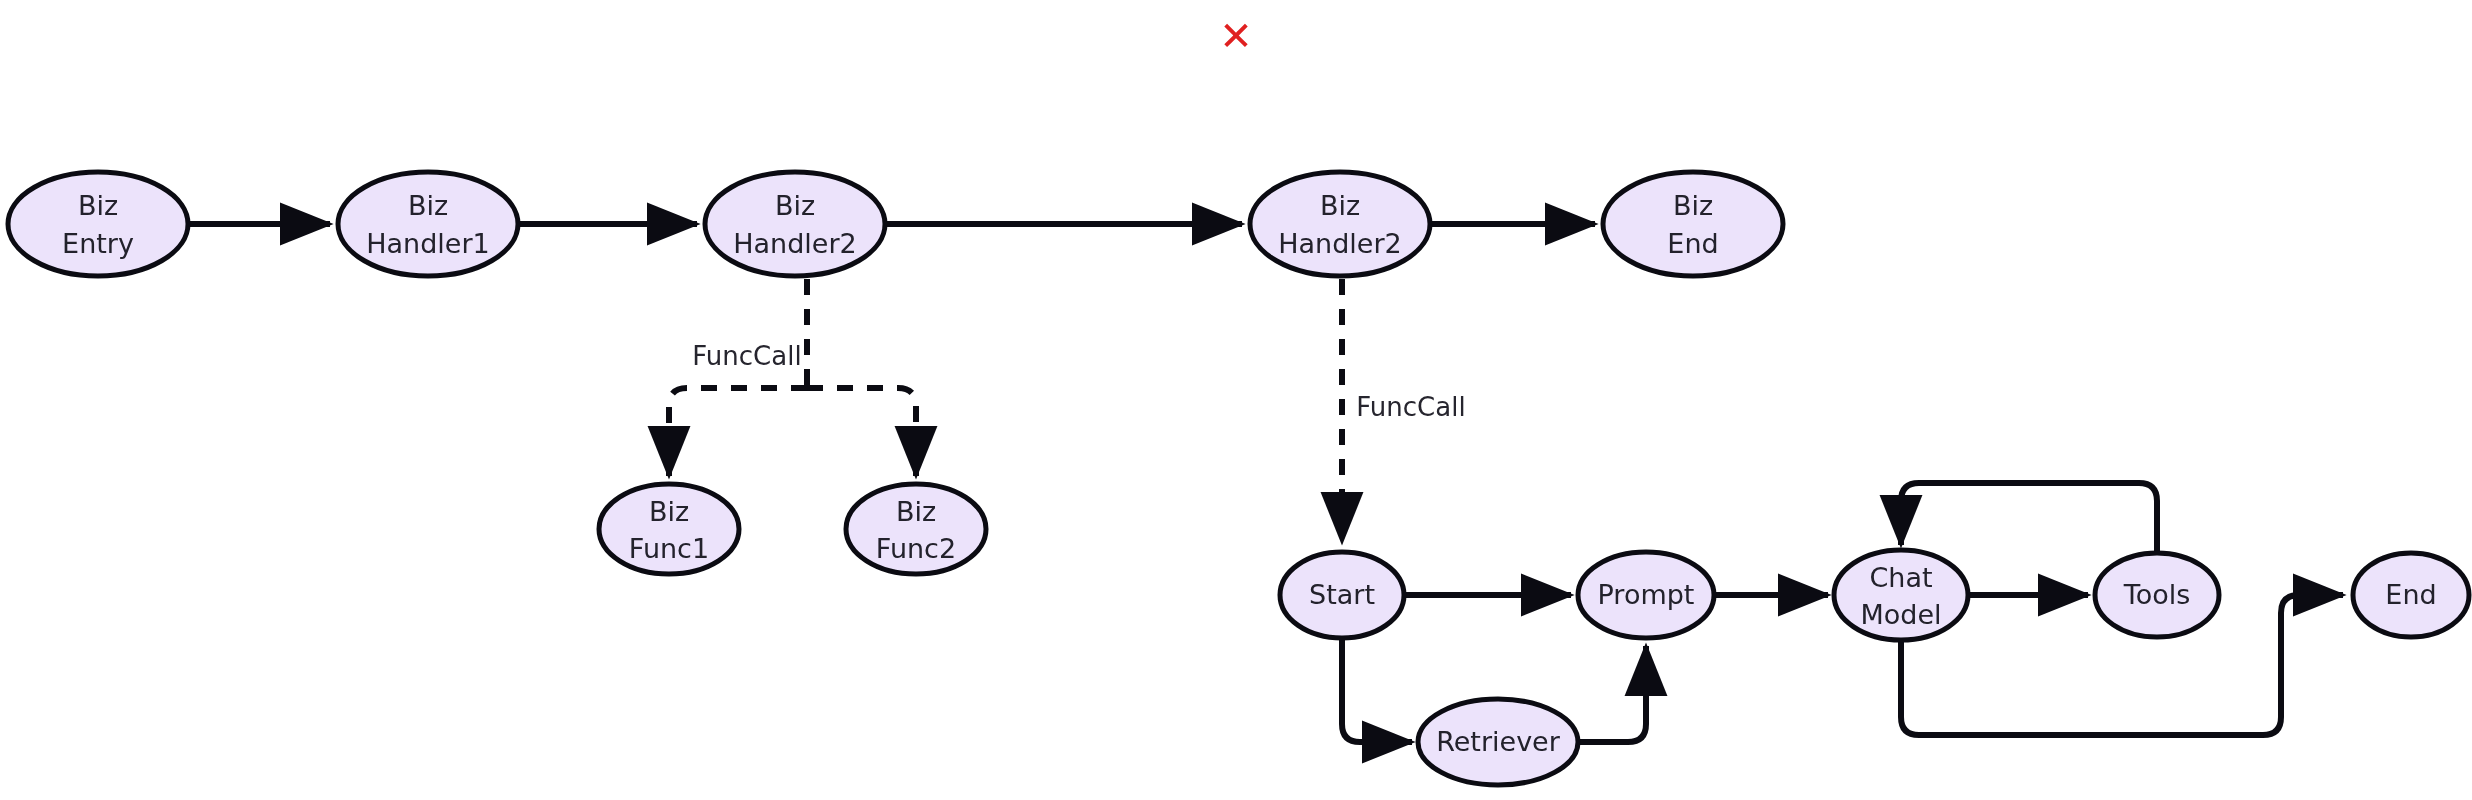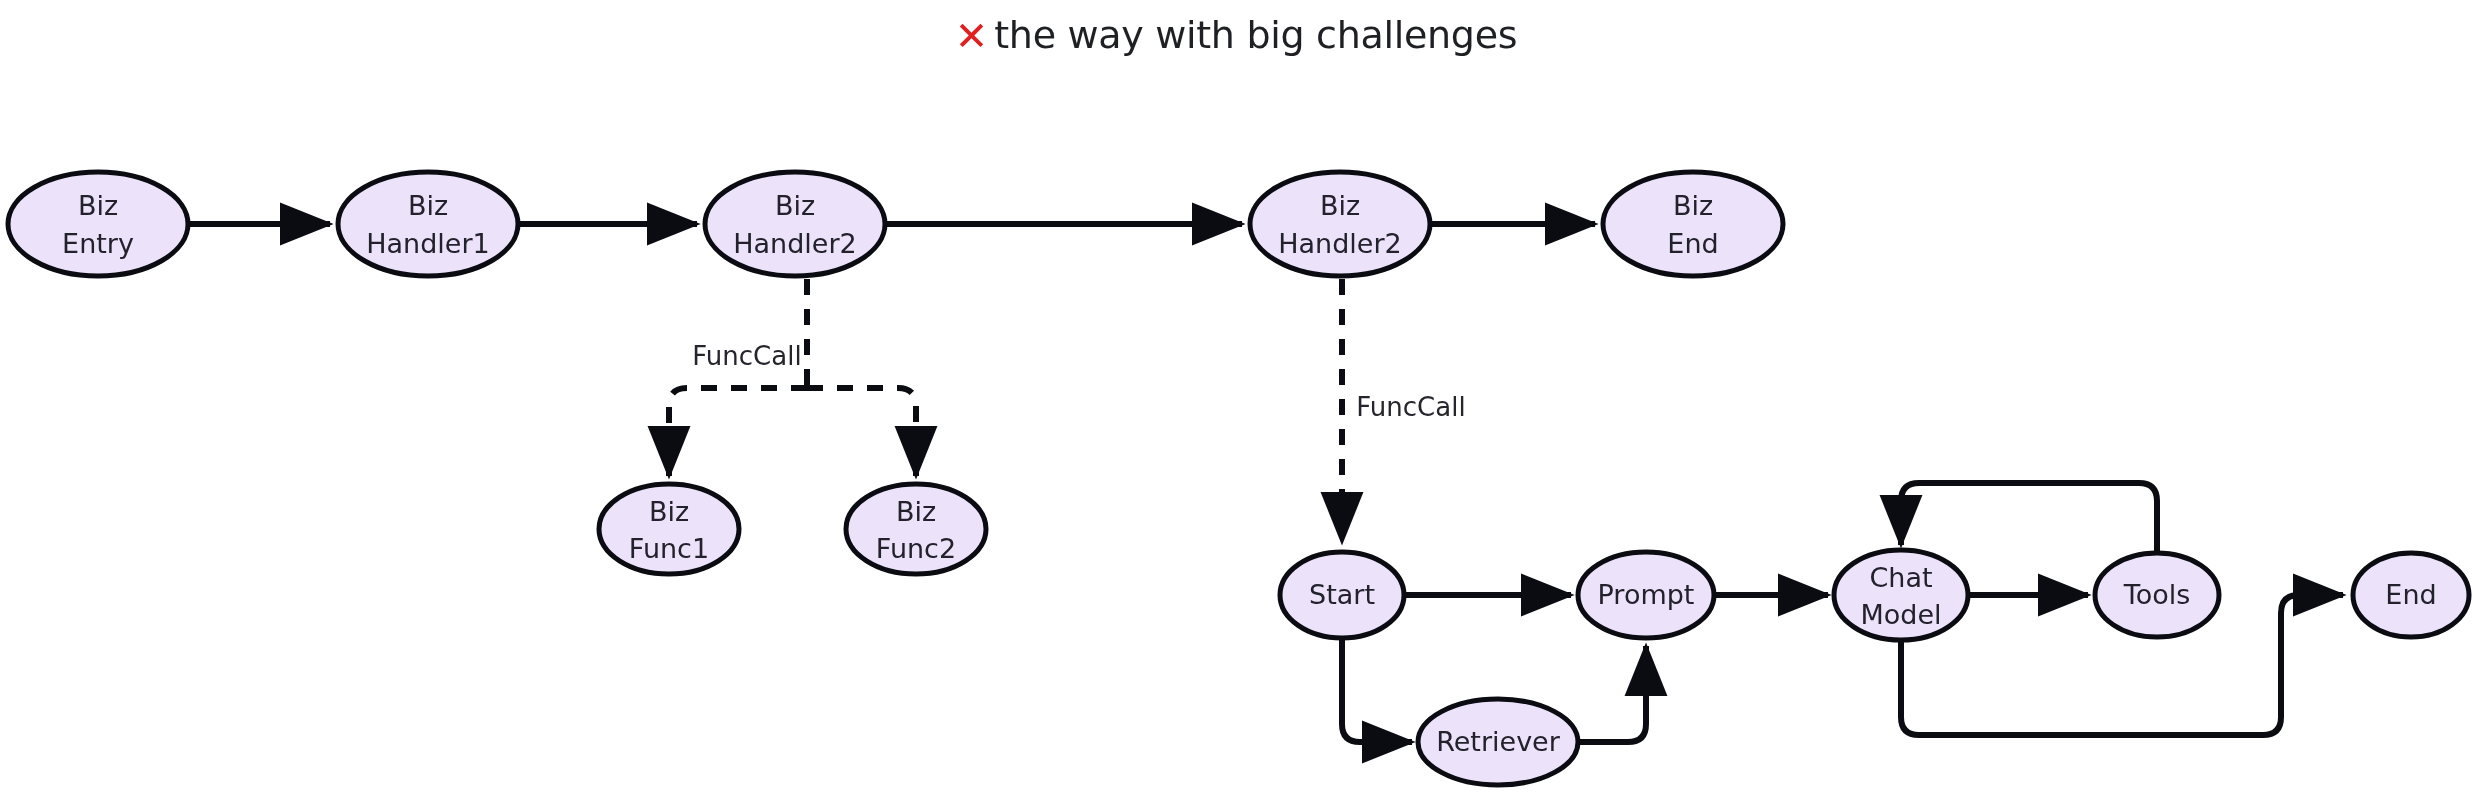--- a/index.html
+++ b/index.html
@@ -88,21 +88,20 @@
     dominant-baseline: middle;
   }
 </style>
 </head>
 <body>
 
 <div id="diagram-root">
 
   <div class="title-bar">
     <span class="title-x">✕</span>
-    <span class="title-text">the way with big challenges</span>
   </div>
 
   <svg class="graph" viewBox="0 0 2472 800">
     <defs>
       <marker id="arrow" markerWidth="11" markerHeight="11" refX="8.4" refY="4" orient="auto" markerUnits="strokeWidth">
         <path d="M0,0.4 L9,4 L0,7.6 z" fill="#0b0b12"></path>
       </marker>
     </defs>
 
     <g>

